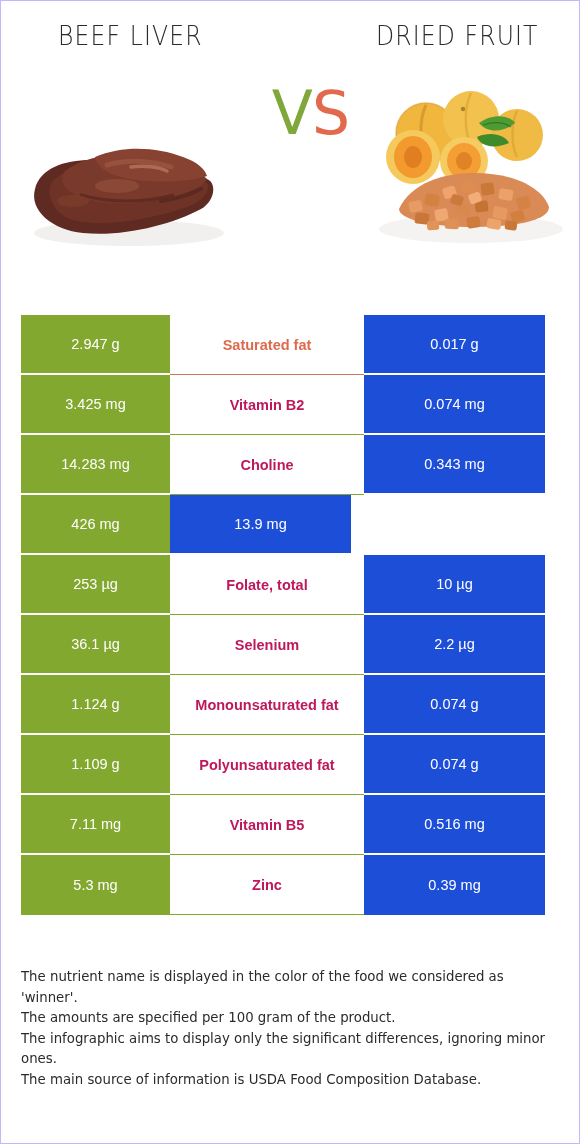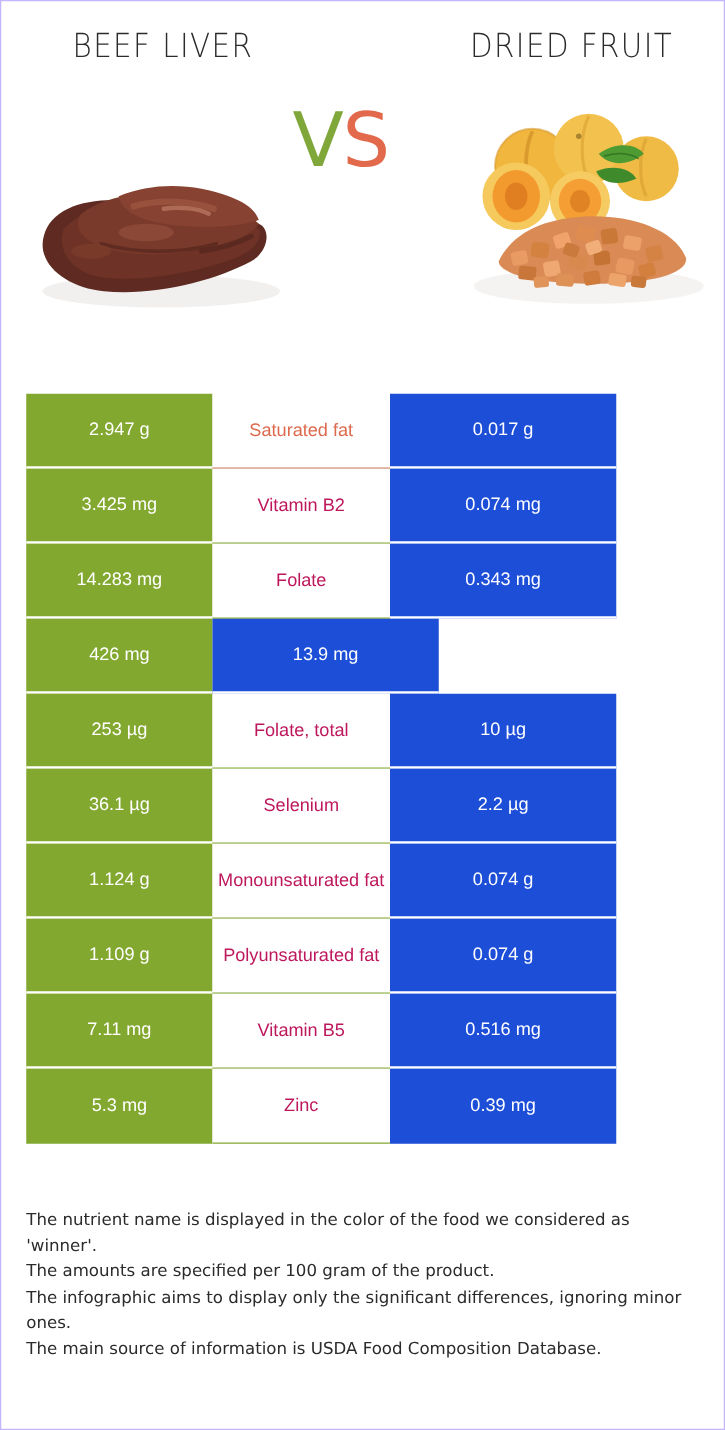--- a/index.html
+++ b/index.html
@@ -55,21 +55,21 @@
     height: 200px;
   }
   .hero-img.left  { left: 10px; }
   .hero-img.right { left: 350px; }
 
   .vs {
     position: absolute;
     left: 233px;
     top: 22px;
     width: 115px;
-    text-align: left;
+    text-align: right;
     font-size: 60px;
     font-weight: 400;
     font-family: "DejaVu Sans", sans-serif;
     letter-spacing: -1px;
     line-height: 1;
   }
   .vs .v { color: #7FA73A; }
   .vs .s { color: #E2694B; }
 
   
@@ -92,23 +92,23 @@
     font-size: 14.5px;
     text-align: center;
   }
   .cell.left {
     width: 149px;
     background: #83A830;
     color: #ffffff;
     border-bottom: 2px solid #ffffff;
   }
   .cell.mid {
-    width: 142px;
+    width: 194px;
     background: #ffffff;
-    font-weight: normal;
+    font-weight: bold;
     border-bottom: 1px solid #83A830;
   }
   .cell.mid.alt-border { border-bottom-color: #C97A5C; }
   .cell.right {
     width: 181px;
     background: #1d4ed8;
     color: #ffffff;
     border-bottom: 2px solid #ffffff;
   }
   .row:last-child .cell.left,
@@ -228,21 +228,21 @@
         <div class="cell mid alt-border label-orange">Saturated fat</div>
         <div class="cell right">0.017 g</div>
       </div>
       <div class="row">
         <div class="cell left">3.425 mg</div>
         <div class="cell mid label-green">Vitamin B2</div>
         <div class="cell right">0.074 mg</div>
       </div>
       <div class="row">
         <div class="cell left">14.283 mg</div>
-        <div class="cell mid label-green">Folate</div>
+        <div class="cell mid label-green">Choline</div>
         <div class="cell right">0.343 mg</div>
       </div>
       <div class="row">
         <div class="cell left">426 mg</div>
         <div class="cell right">13.9 mg</div>
       </div>
       <div class="row">
         <div class="cell left">253 µg</div>
         <div class="cell mid label-green">Folate, total</div>
         <div class="cell right">10 µg</div>

